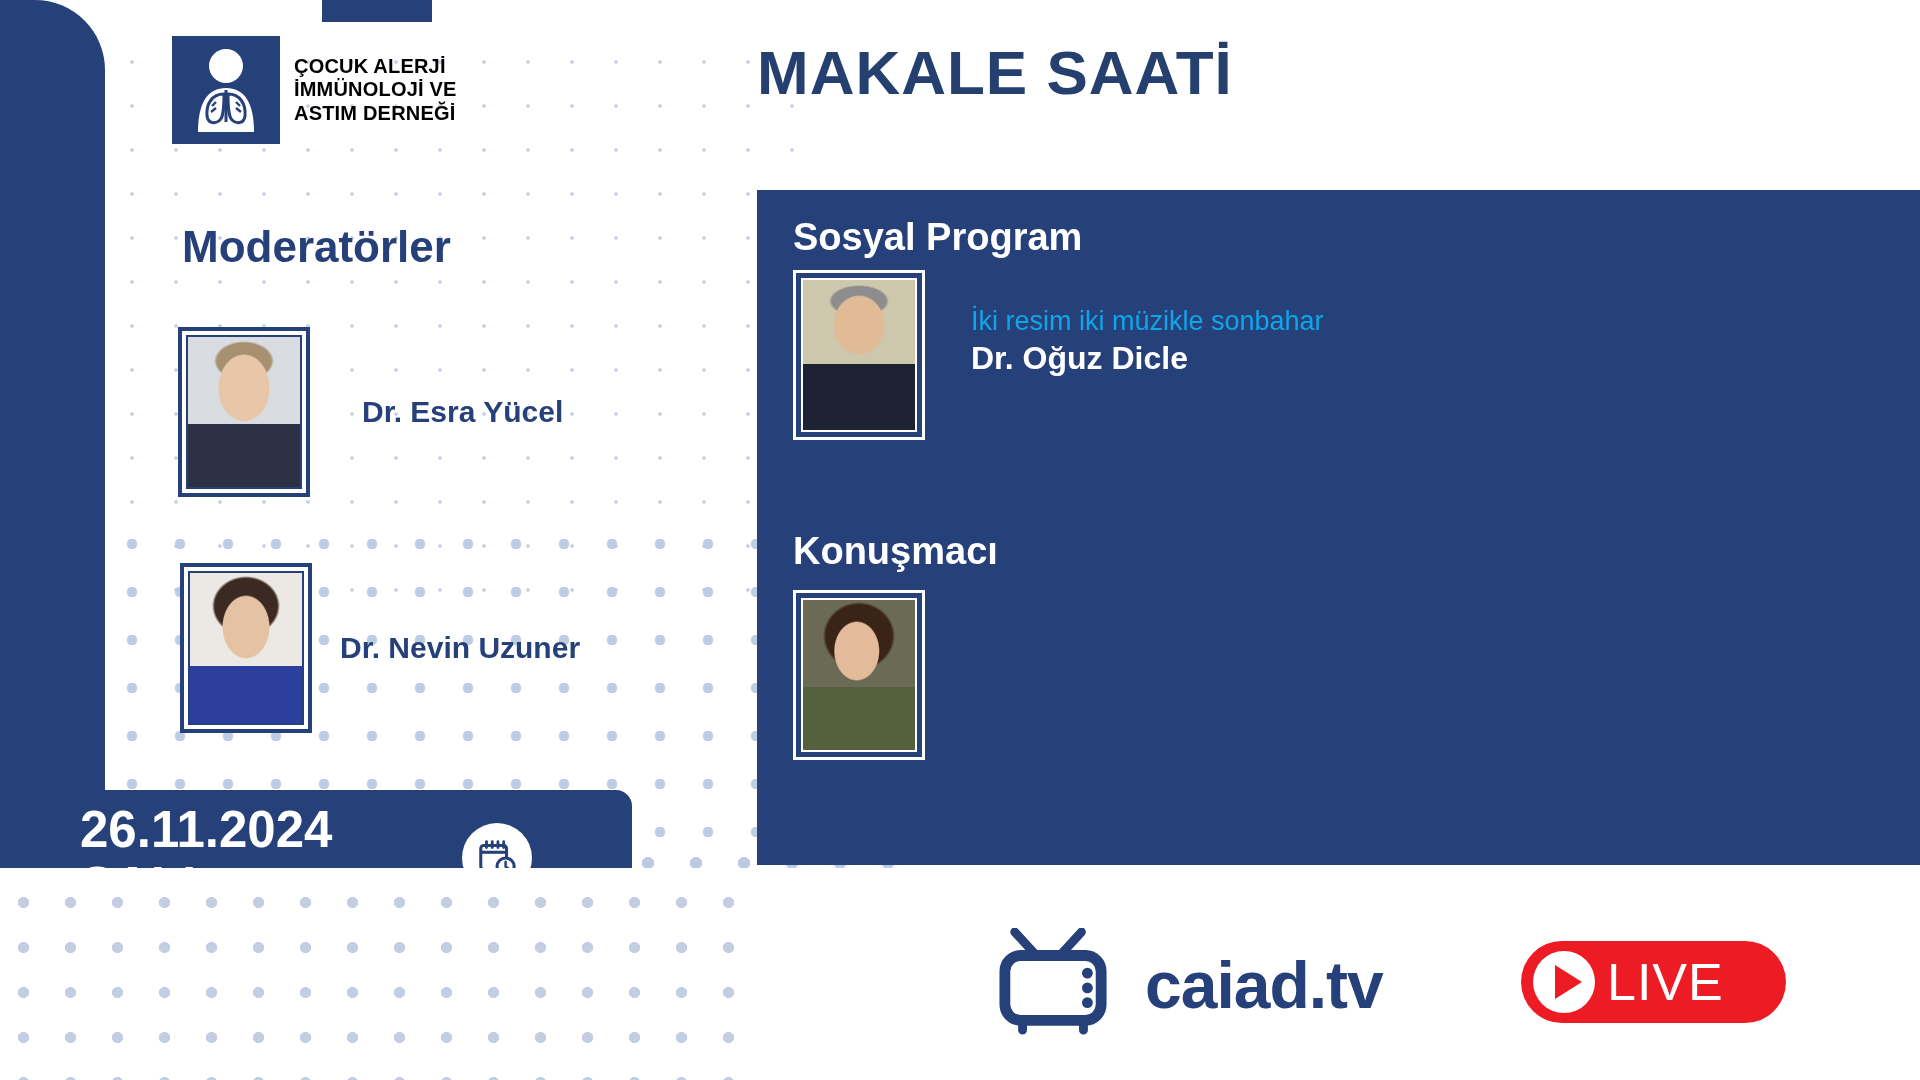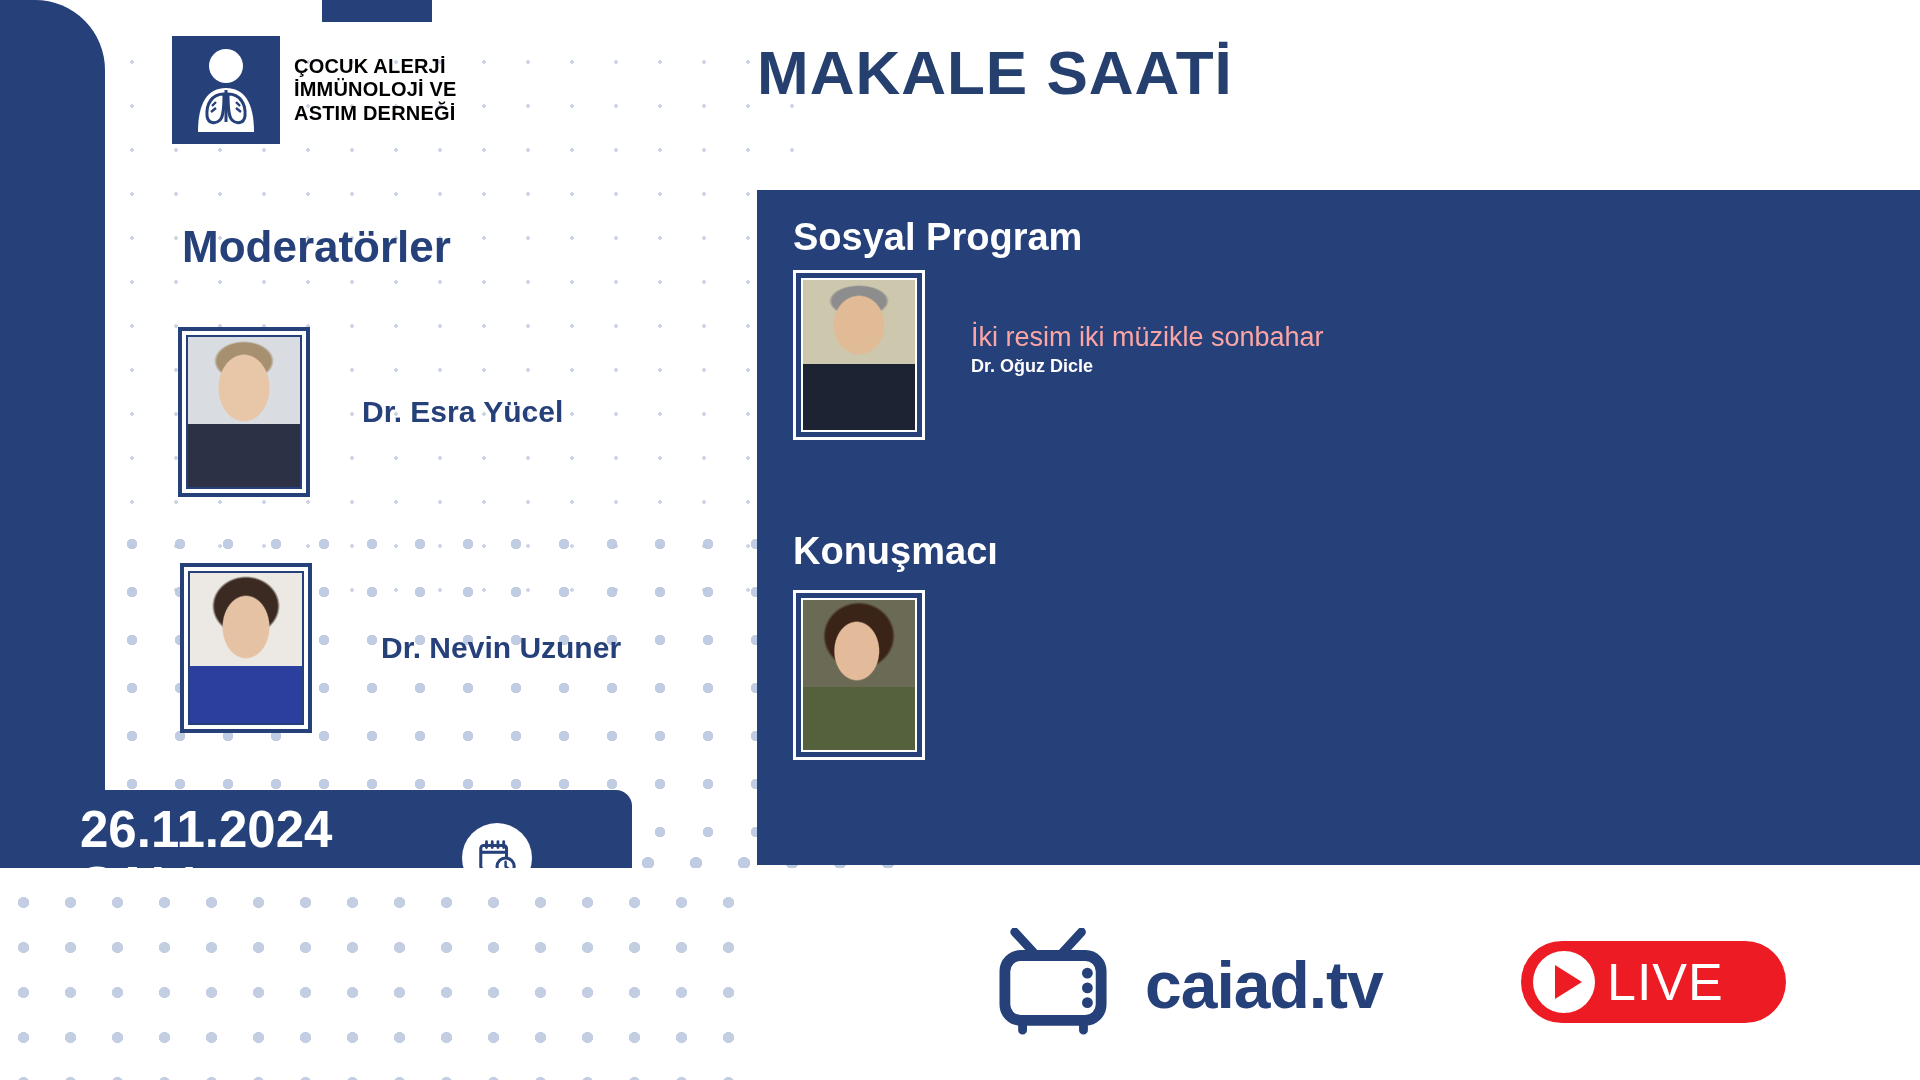--- a/index.html
+++ b/index.html
@@ -91,21 +91,21 @@
     border:4px solid #26407a; padding:4px; background:#ffffff;
     flex:0 0 auto;
   }
   .photo-frame .inner{ border:2px solid #26407a; padding:0; }
   .photo{ display:block; overflow:hidden; position:relative; }
 
   .mod-name{
     color:#26407a; font-size:30px; font-weight:700; margin-left:52px;
     white-space:nowrap;
   }
-  .mod-row.two .mod-name{ margin-left:69px; }
+  .mod-row.two .mod-name{ margin-left:28px; }
 
   
   .date-box{
     position:absolute; left:0; top:790px; width:632px; height:135px;
     background:#26407a; border-radius:0 16px 16px 0;
     display:flex; align-items:center;
   }
   .date-text{
     color:#ffffff; font-size:51px; font-weight:700; line-height:1.08;
     margin-left:80px; white-space:pre-line;
@@ -135,26 +135,25 @@
   #sosyal-heading{ position:absolute; left:36px; top:26px; }
   #konusmaci-heading{ position:absolute; left:36px; top:340px;text-align:center; }
 
   .session{ position:absolute; display:flex; align-items:flex-start; }
   #session-social{ left:36px; top:80px; }
   #session-speaker{ left:36px; top:400px; }
 
   .session .text-col{ margin-left:46px; padding-top:34px; }
   #session-speaker .text-col{ padding-top:54px; }
   .sess-title{
-    color:#fca5a5; font-size:27px; font-weight:400; line-height:1.26;
+    color:#0ea5e9; font-size:27px; font-weight:400; line-height:1.26;
     white-space:pre-line;
-    margin-top:16px;
   }
   .sess-speaker{
-    color:#ffffff; font-size:18px; font-weight:700; margin-top:2px;
+    color:#ffffff; font-size:32px; font-weight:700; margin-top:2px;
   }
 
   .panel-frame{
     border:3px solid #ffffff; padding:5px; background:#26407a; flex:0 0 auto;
   }
   .panel-frame .inner{ border:2px solid #ffffff; }
 
   
   .bottom-bar{
     position:absolute; left:0; top:868px; width:1812px; height:212px;

